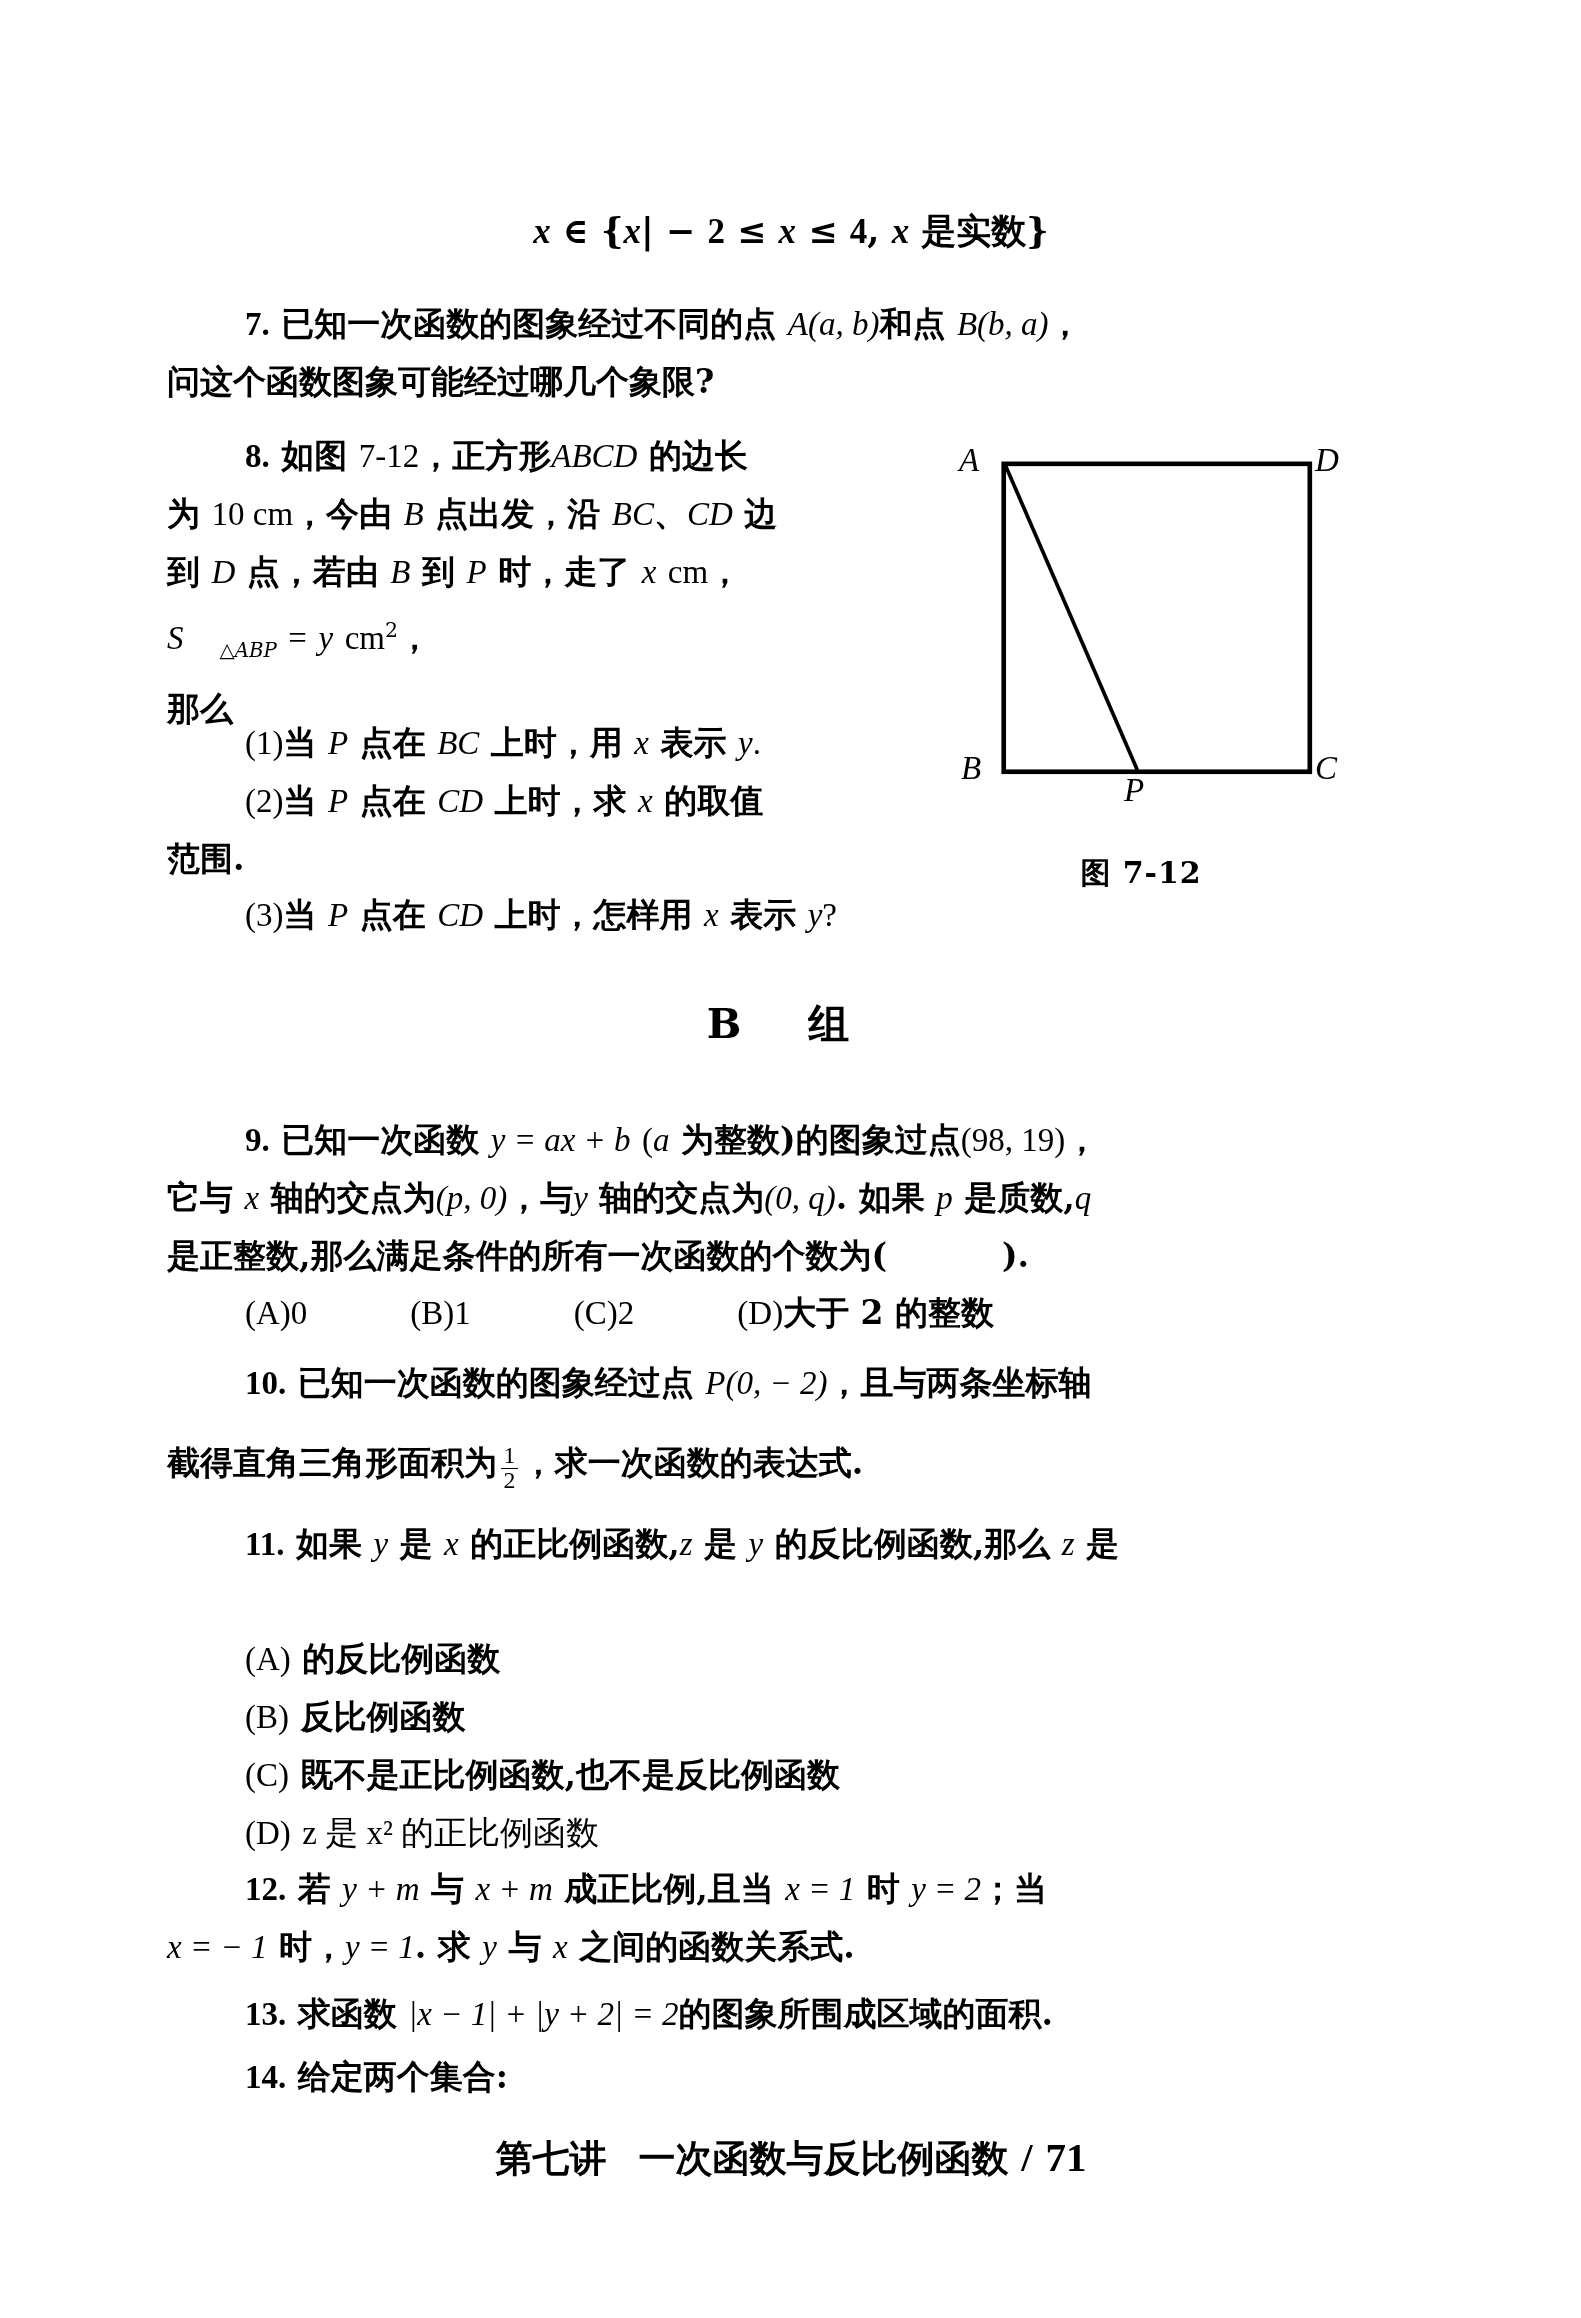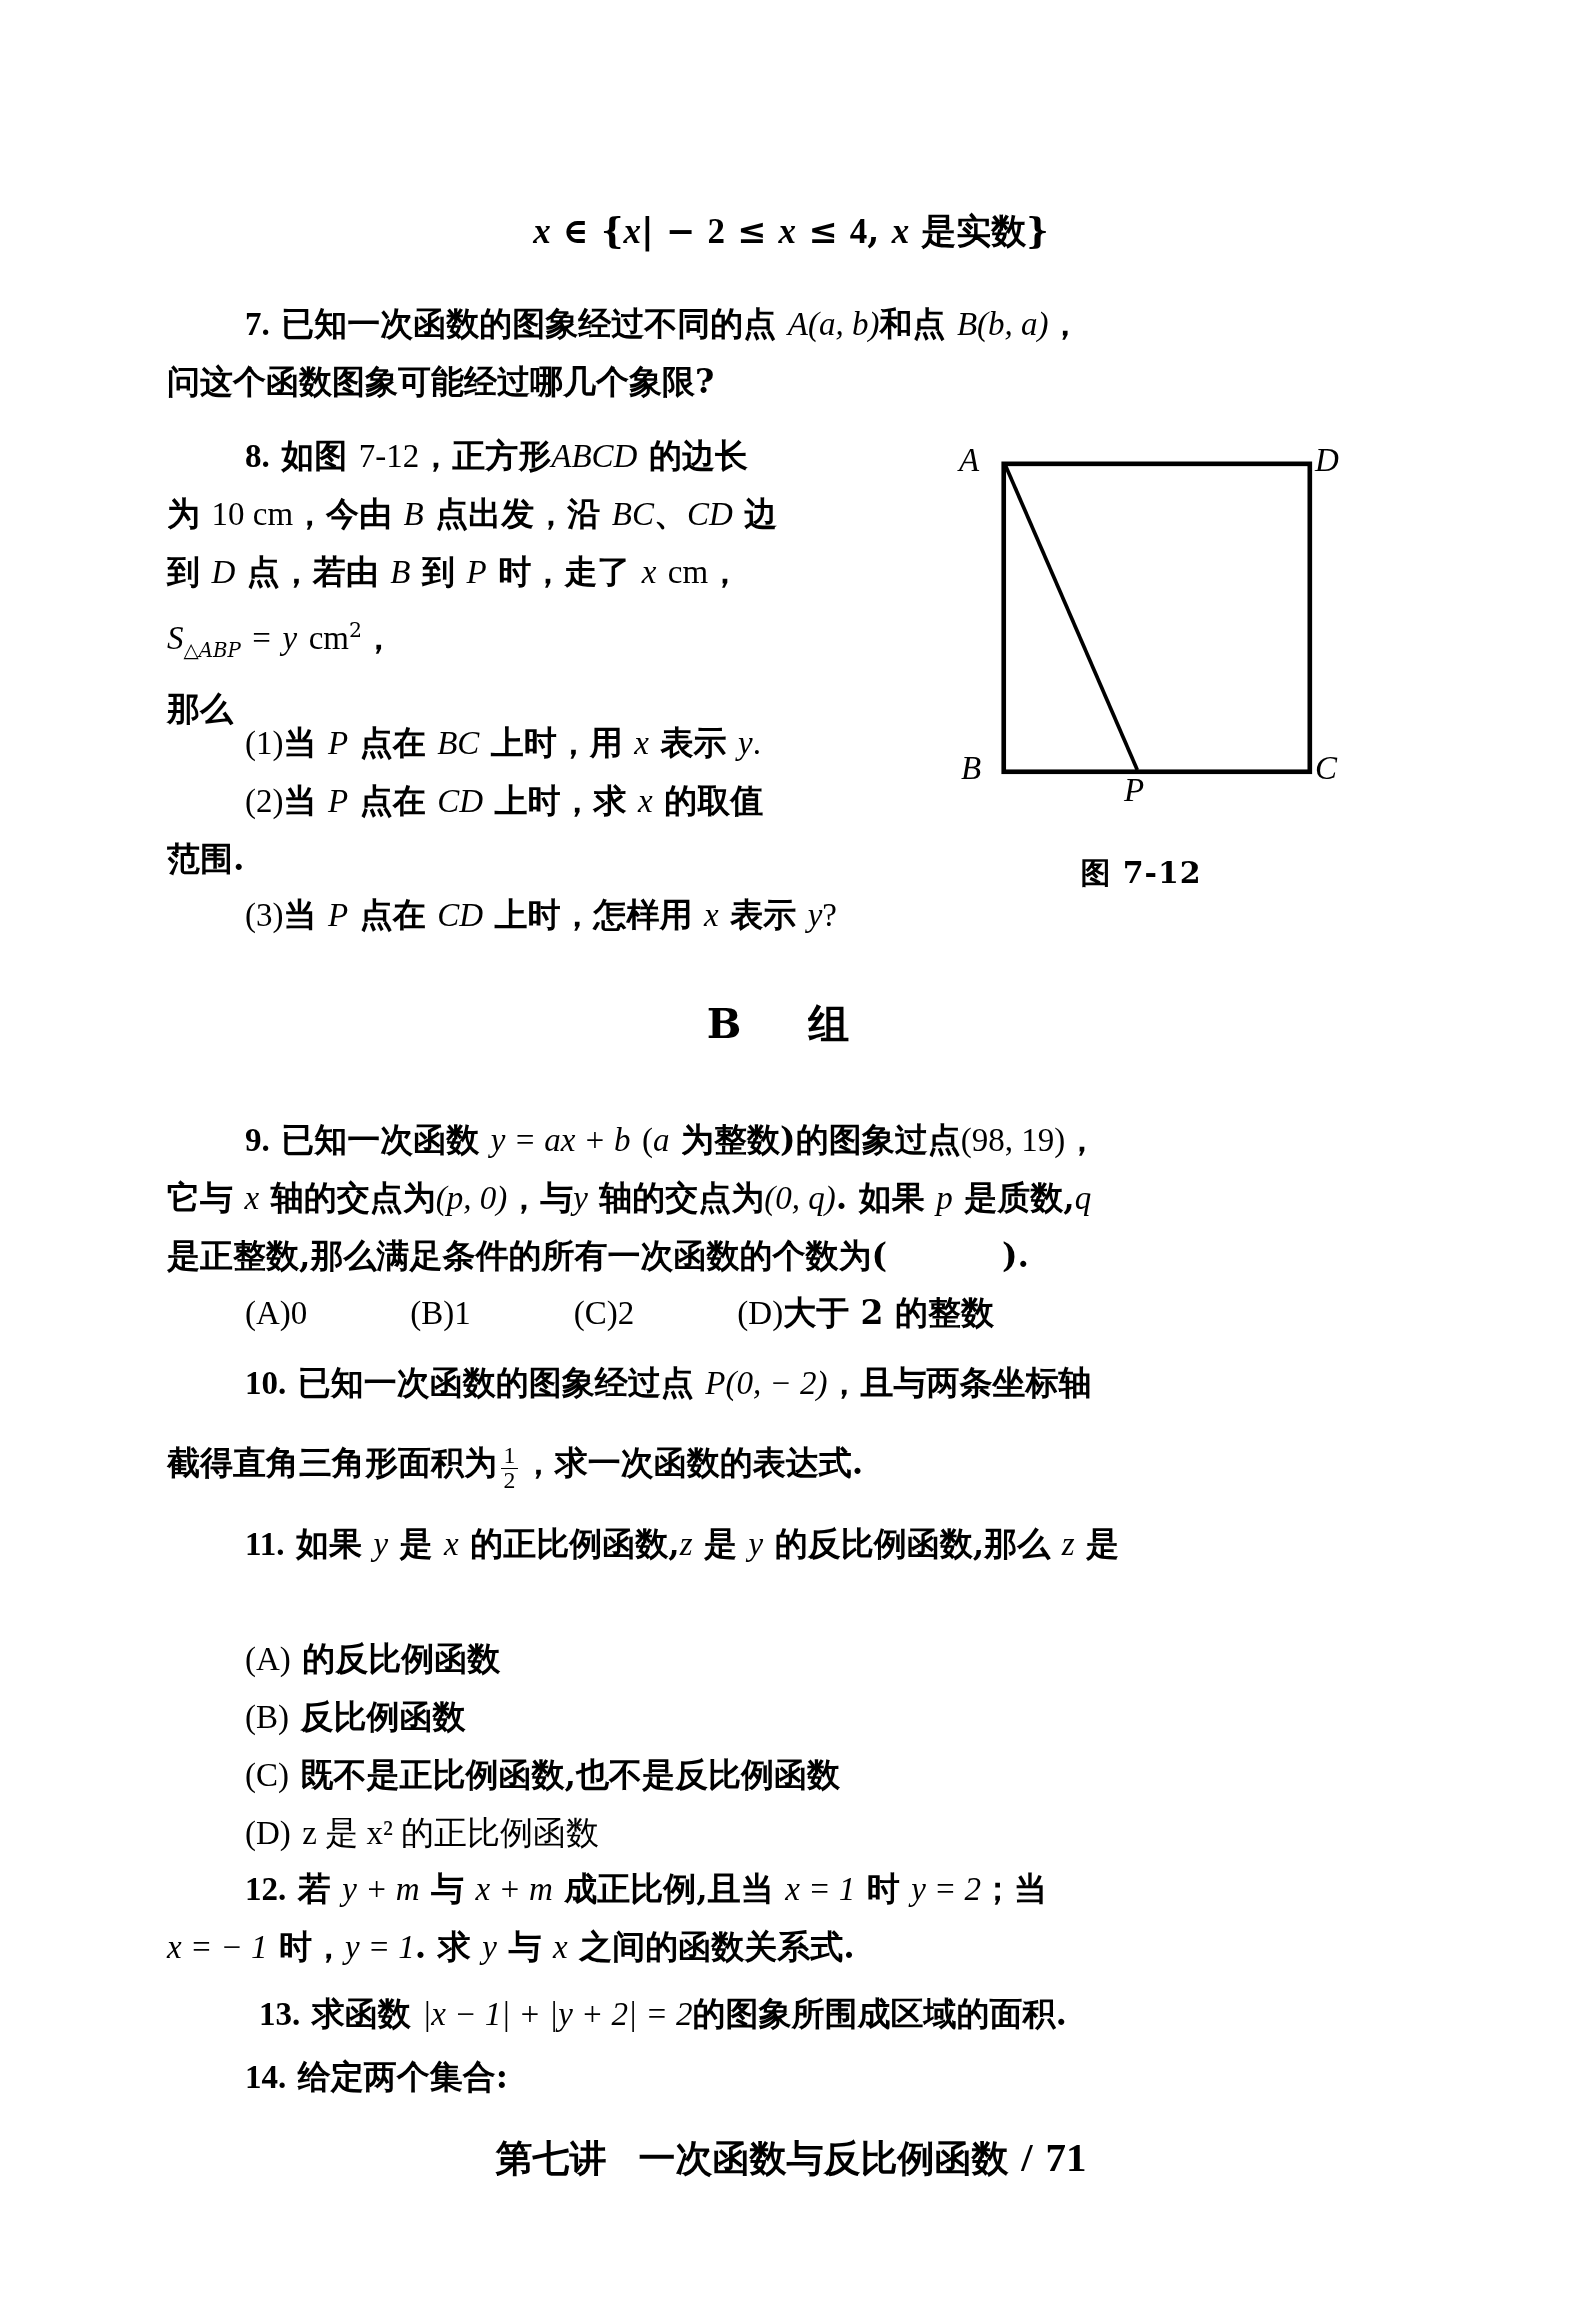--- a/index.html
+++ b/index.html
@@ -68,20 +68,21 @@
     font-size: 0.62em;
     vertical-align: super;
     font-style: italic;
     font-weight: 400;
   }
   sub.sm {
     font-size: 0.60em;
     vertical-align: sub;
     font-style: italic;
     font-weight: 400;
+    margin-left: 36px;
   }
 
   
   #top-formula {
     position: absolute;
     left: 0; top: 208px;
     width: 1582px;
     text-align: center;
     font-size: 35px;
     font-family: "DejaVu Serif", "Liberation Serif", serif;
@@ -311,21 +312,21 @@
 
   <div class="para" style="left:167px; top:1860px; width:1215px;">
     <div style="text-indent:78px;">
       <span class="idx">12.</span>&nbsp;<span>若</span>&nbsp;<span class="it">y + m</span>&nbsp;<span>与</span>&nbsp;<span class="it">x + m</span>&nbsp;<span>成正比例,且当</span>&nbsp;<span class="it">x = 1</span>&nbsp;<span>时</span>&nbsp;<span class="it">y = 2</span><span>；当</span>
     </div>
     <div>
       <span class="it">x = − 1</span>&nbsp;<span>时，</span><span class="it">y = 1</span><span>. 求</span>&nbsp;<span class="it">y</span>&nbsp;<span>与</span>&nbsp;<span class="it">x</span>&nbsp;<span>之间的函数关系式.</span>
     </div>
   </div>
 
-  <div class="para" style="left:181px; top:1985px; width:1215px; text-indent:78px;">
+  <div class="para" style="left:167px; top:1985px; width:1215px; text-indent:78px;">
     <span class="idx">13.</span>&nbsp;<span>求函数</span>&nbsp;<span class="it">|x − 1| + |y + 2| = 2</span><span>的图象所围成区域的面积.</span>
   </div>
 
   <div class="para" style="left:167px; top:2048px; width:1215px; text-indent:78px;">
     <span class="idx">14.</span>&nbsp;<span>给定两个集合:</span>
   </div>
 
   <div id="footer">
     <span>第七讲</span><span class="fgap"></span><span>一次函数与反比例函数</span>&nbsp;<span class="pg">/</span>&nbsp;<span class="pg">71</span>
   </div>

